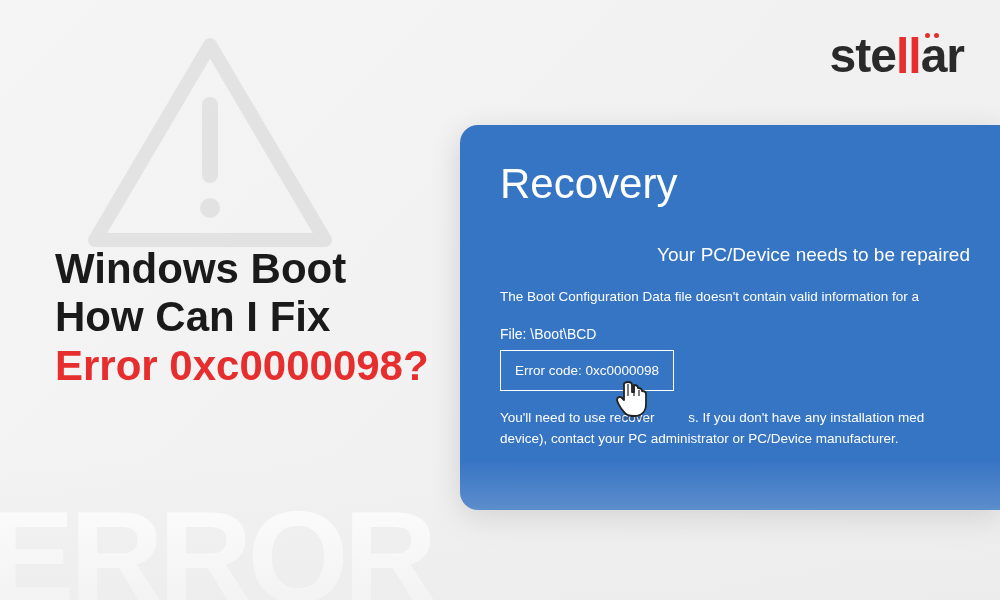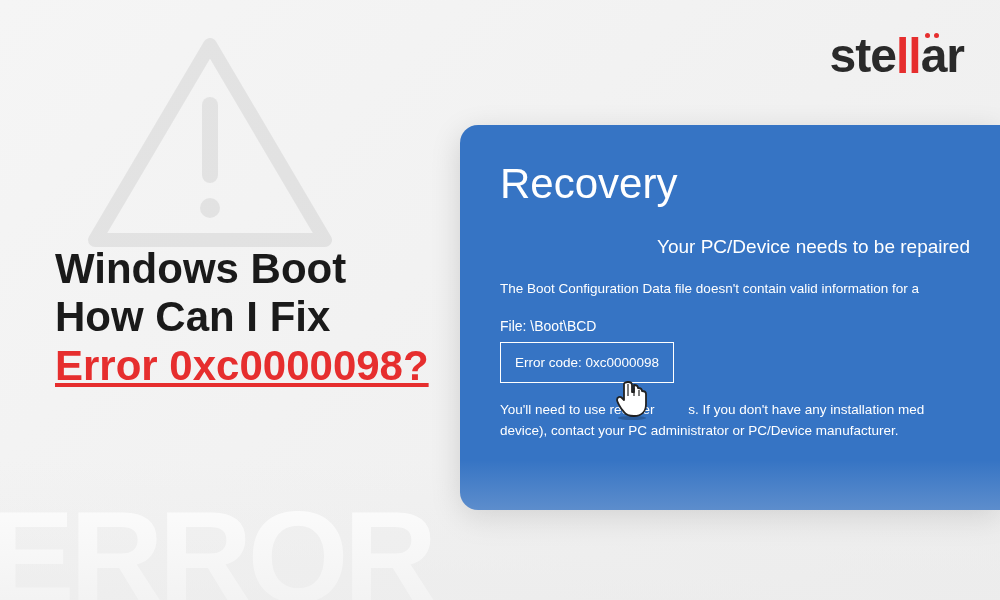--- a/index.html
+++ b/index.html
@@ -52,38 +52,37 @@
       left: 55px;
       top: 245px;
       font-size: 42px;
       font-weight: 800;
       line-height: 1.15;
       color: #1a1a1a;
       max-width: 420px;
     }
     .headline-error {
       color: #e62e2e;
-      text-decoration: underline;
     }
     .recovery-panel {
       position: absolute;
       right: 0;
       top: 125px;
       width: 540px;
       height: 385px;
       background: #3674c4;
       border-radius: 18px 0 0 18px;
       padding: 35px 30px 30px 40px;
       color: #ffffff;
       box-shadow: 0 8px 30px rgba(0,0,0,0.15);
     }
     .recovery-title {
       font-size: 42px;
       font-weight: 300;
-      margin-bottom: 28px;
+      margin-bottom: 36px;
     }
     .recovery-subtitle {
       font-size: 19px;
       font-weight: 400;
       margin-bottom: 20px;
       text-align: right;
     }
     .recovery-text {
       font-size: 13.5px;
       font-weight: 300;

